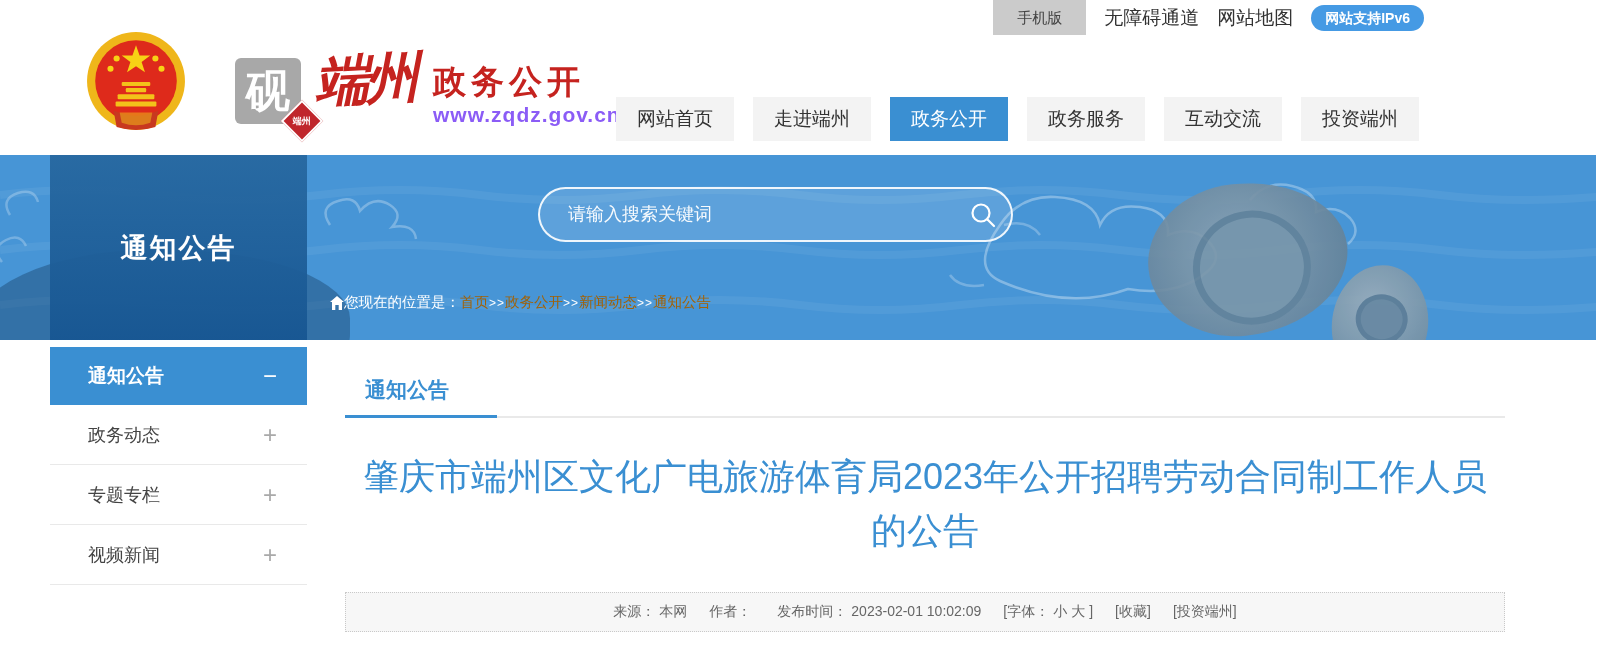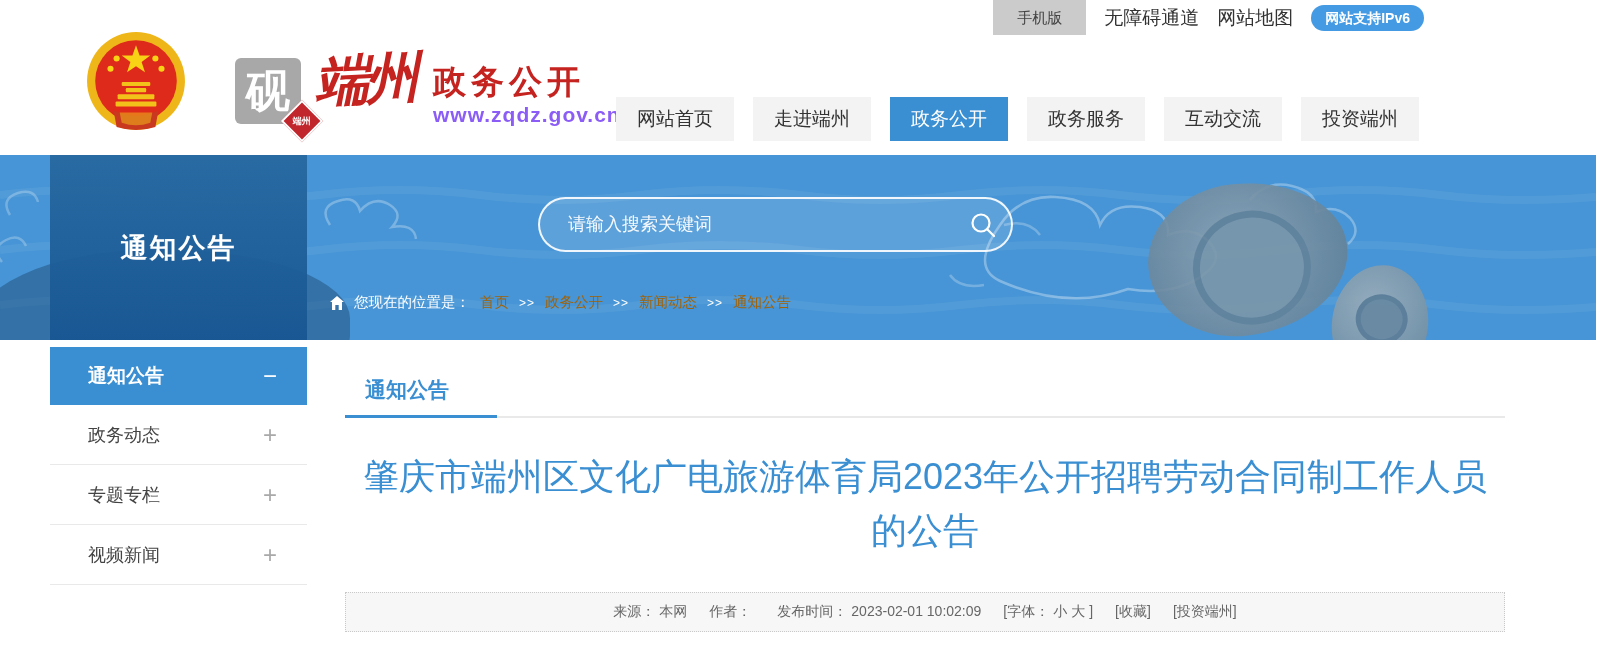--- a/index.html
+++ b/index.html
@@ -49,28 +49,28 @@
   .inkstone-small::after{content:"";position:absolute;left:28px;top:34px;width:42px;height:40px;border-radius:50%;
       background:#6d8aa0;box-shadow:0 0 0 5px #5f7e96;}
   .inkstone-left{position:absolute;left:-30px;top:95px;width:380px;height:160px;border-radius:50% 50% 40% 60%/55% 45% 50% 50%;
       background:rgba(18,54,92,.38);z-index:1;}
 
   .side-hero{position:absolute;left:50px;top:0;width:257px;height:185px;z-index:2;
       background:linear-gradient(180deg, rgba(39,104,160,.95), rgba(23,86,146,.95));
       display:flex;align-items:center;justify-content:center;}
   .side-hero .t{color:#fff;font-size:27px;font-weight:bold;letter-spacing:2px;}
 
-  .search{position:absolute;left:538px;top:42px;width:475px;height:55px;border:2px solid rgba(255,255,255,.9);
+  .search{position:absolute;left:538px;top:32px;width:475px;height:55px;border:2px solid rgba(255,255,255,.9);
       border-radius:28px;background:rgba(255,255,255,.12);display:flex;align-items:center;z-index:3;}
   .search input{flex:1;height:100%;background:transparent;border:none;outline:none;color:#fff;font-size:18px;padding:0 10px 0 28px;
       font-family:"Liberation Sans","DejaVu Sans",sans-serif;}
   .search input::placeholder{color:rgba(255,255,255,.95);}
   .search .mag{width:56px;height:100%;display:flex;align-items:center;justify-content:center;cursor:pointer;}
 
-  .crumbs{position:absolute;left:330px;top:293px;display:flex;align-items:center;gap:10px;color:#fff;font-size:14.5px;z-index:3;}
+  .crumbs{position:absolute;left:330px;top:293px;display:flex;align-items:center;color:#fff;font-size:14.5px;z-index:3;}
   .crumbs a{color:#a16207;text-decoration:none;cursor:pointer;}
   .crumbs .sep{font-size:12px;letter-spacing:1px;}
   .crumbs .home{display:flex;align-items:center;}
 
   
   .sidemenu{position:absolute;left:50px;top:347px;width:257px;background:#fff;z-index:4;}
   .sidemenu .row{position:relative;height:60px;display:flex;align-items:center;justify-content:space-between;
       padding:0 30px 0 38px;border-bottom:1px solid #e9e9e9;cursor:pointer;}
   .sidemenu .row .lbl{font-size:18px;color:#444;}
   .sidemenu .row .tog{font-size:24px;color:#a9a9a9;font-weight:300;}

